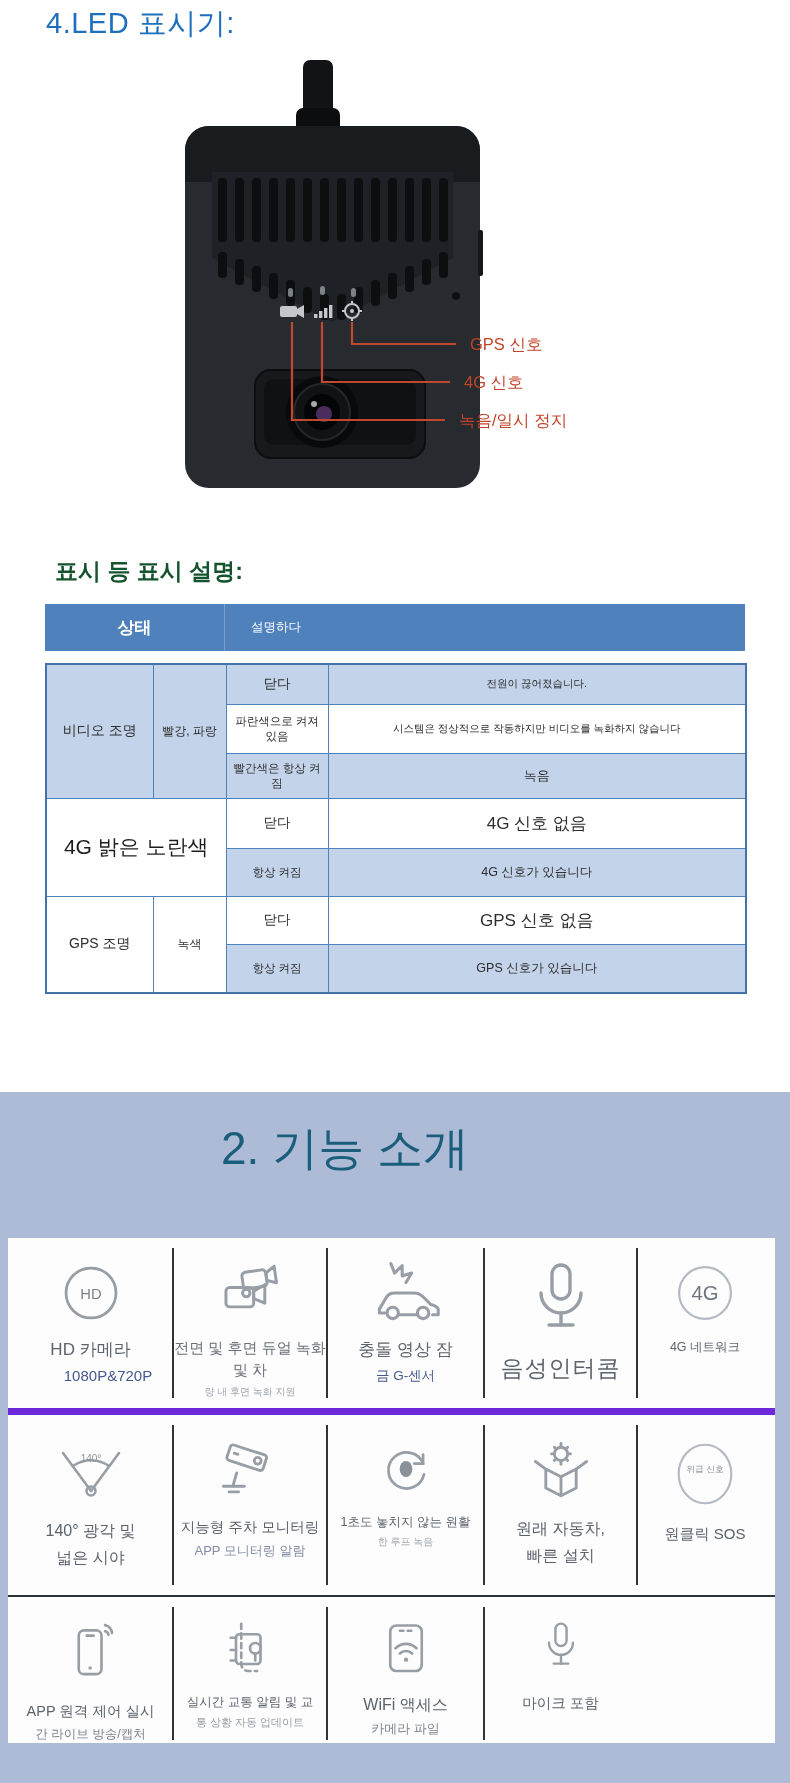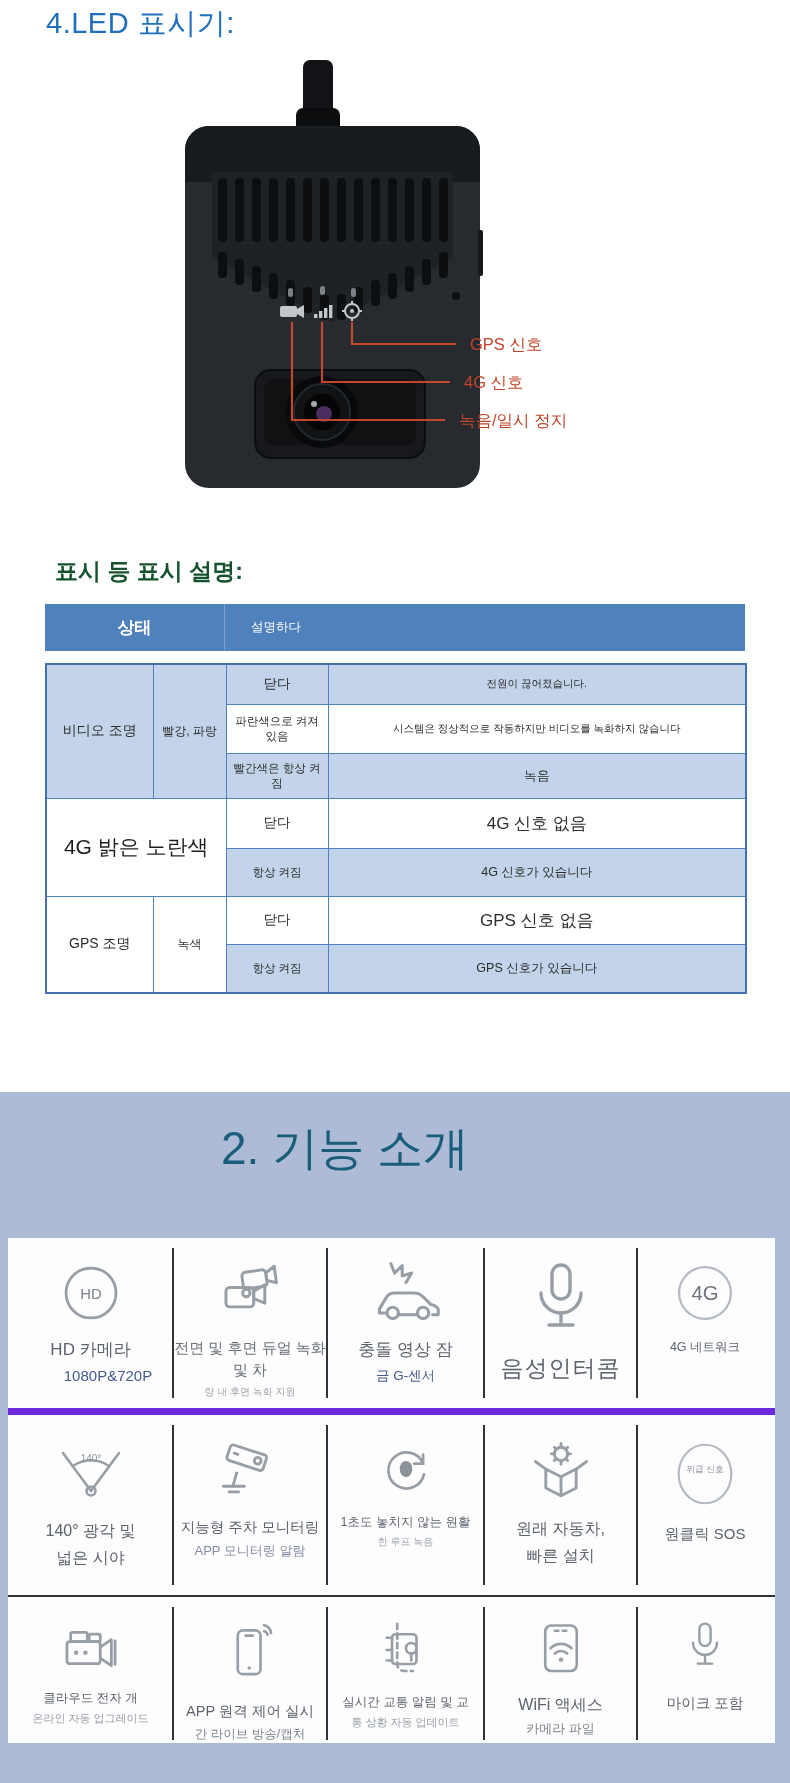--- a/index.html
+++ b/index.html
@@ -328,33 +328,20 @@
       <svg class="ficon" width="78" height="82" viewBox="0 0 80 84" fill="none" stroke="#b4bac2" stroke-width="2.2">
         <ellipse cx="40" cy="42" rx="27" ry="30"></ellipse>
         <text x="40" y="40" text-anchor="middle" font-size="9" fill="#8c929a" stroke="none">위급 신호</text>
       </svg>
       <div class="flabel lbl-m" style="font-size:15px">원클릭 SOS</div>
     </div>
   </div>
 
   <div class="frow r3">
     <div class="fcell">
-      <svg class="ficon" width="74" height="66" viewBox="0 0 80 70" fill="none" stroke="#989ea6" stroke-width="3" stroke-linejoin="round">
-        <rect x="18" y="18" width="18" height="10" rx="2"></rect>
-        <rect x="38" y="20" width="12" height="8" rx="2"></rect>
-        <rect x="14" y="28" width="36" height="24" rx="3"></rect>
-        <circle cx="24" cy="40" r="2.4" fill="#989ea6" stroke="none"></circle>
-        <circle cx="34" cy="40" r="2.4" fill="#989ea6" stroke="none"></circle>
-        <path d="M50,34 l12,-8 v28 l-12,-8"></path>
-        <line x1="66" y1="26" x2="66" y2="54"></line>
-      </svg>
-      <div class="flabel lbl-s">클라우드 전자 개</div>
-      <div class="fsub sub-gray-m">온라인 자동 업그레이드</div>
-    </div>
-    <div class="fcell">
       <svg class="ficon" width="70" height="78" viewBox="0 0 80 86" fill="none" stroke="#989ea6" stroke-width="3" stroke-linecap="round">
         <rect x="26" y="16" width="26" height="50" rx="6"></rect>
         <line x1="35" y1="22" x2="43" y2="22"></line>
         <circle cx="39" cy="59" r="2" fill="#989ea6" stroke="none"></circle>
         <path d="M56,10 a10,10 0 0 1 8,9"></path>
         <path d="M56,17 a5,5 0 0 1 4,4"></path>
       </svg>
       <div class="flabel lbl-m">APP 원격 제어 실시</div>
       <div class="fsub sub-dim">간 라이브 방송/캡처</div>
     </div>

